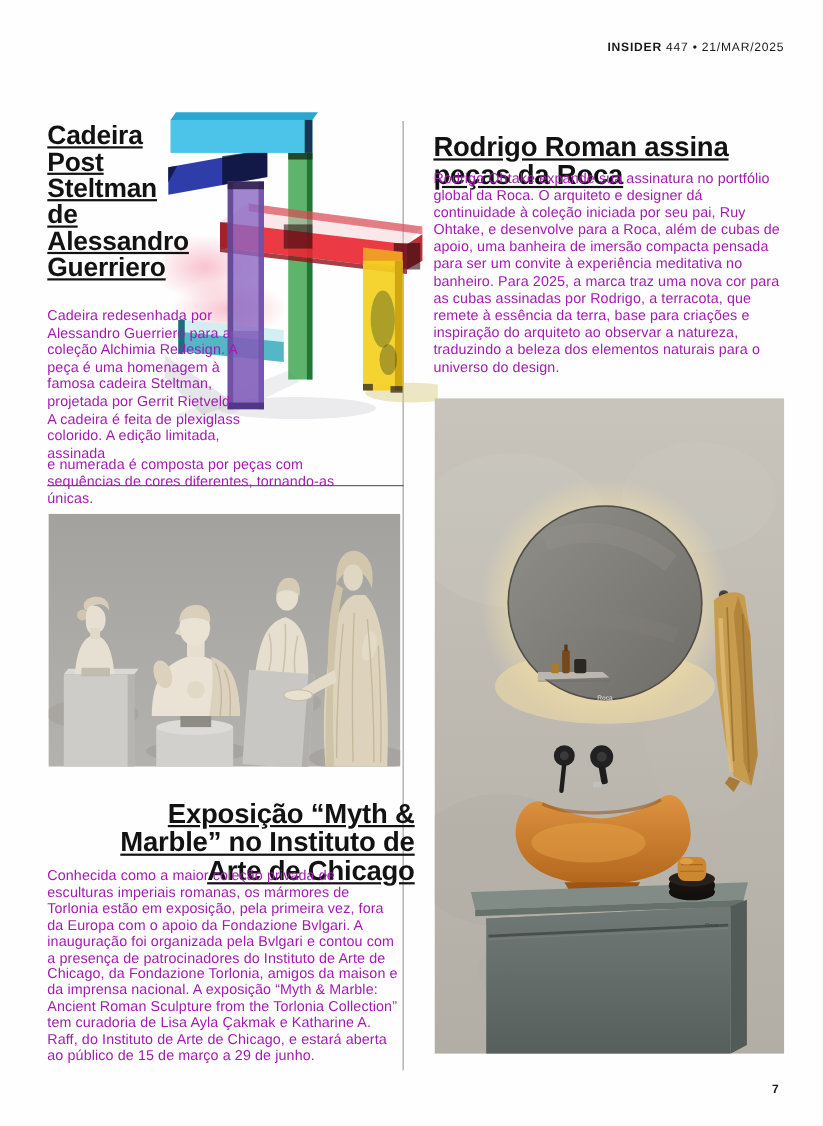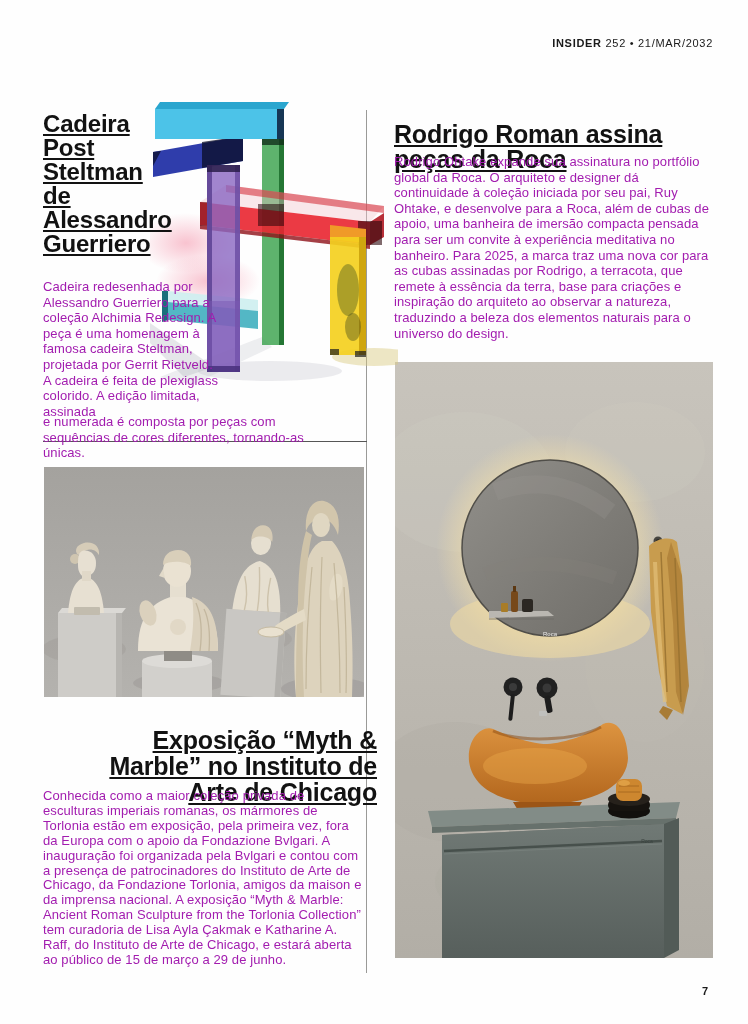--- a/index.html
+++ b/index.html
@@ -36,21 +36,21 @@
   .sculpt-wrap{top:467px;left:44px;width:320px;height:230px;}
   .bath-wrap{top:362px;left:395px;width:318px;height:596px;}
 </style>
 </head>
 <body>
 
 <div class="page">
 
   <div class="abs header">
     <span class="brand">INSIDER</span>
-    <span>252 • 21/MAR/2032</span>
+    <span>447 • 21/MAR/2025</span>
   </div>
 
   <div class="abs vdivider"></div>
   <div class="abs hrule"></div>
 
   <h1 class="abs headline h-left1">Cadeira
 Post
 Steltman
 de
 Alessandro

